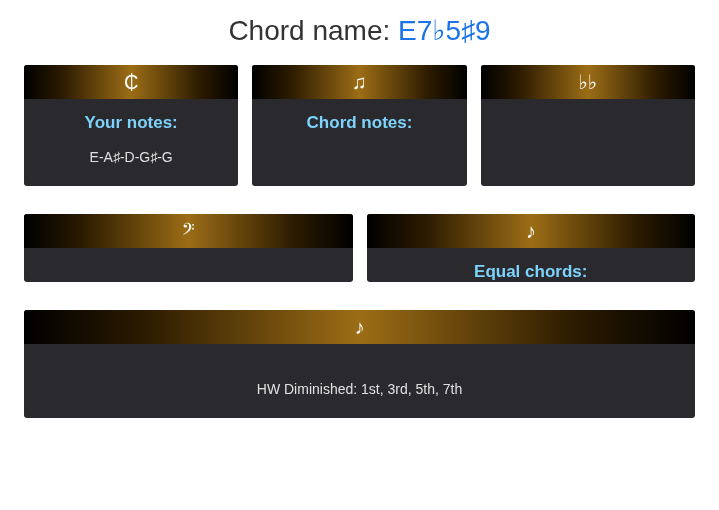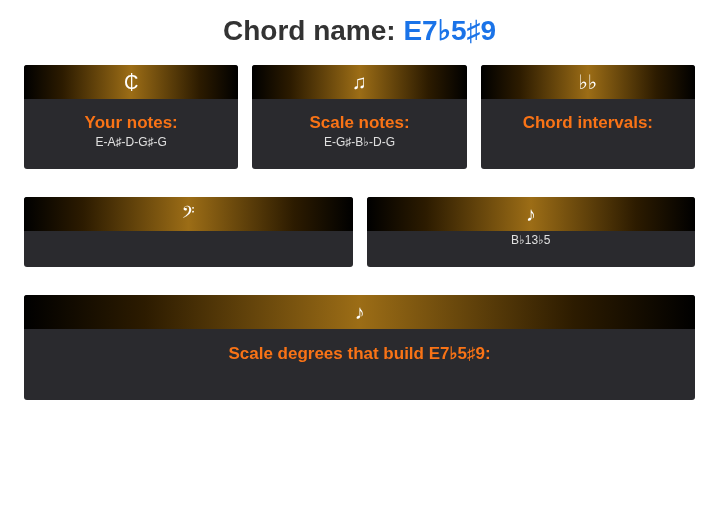--- a/index.html
+++ b/index.html
@@ -7,21 +7,21 @@
     font-family: "Segoe UI", Arial, sans-serif;
     background: #ffffff;
     width: 719px;
     height: 510px;
     overflow: hidden;
     color: #fff;
   }
   .title {
     text-align: center;
     font-size: 28px;
-    font-weight: 700;
+    font-weight: 400;
     color: #333;
     margin-top: 14px;
     margin-bottom: 18px;
   }
   .title .chord {
     color: #1a73e8;
   }
   .grid {
     display: flex;
     flex-wrap: wrap;
@@ -43,25 +43,26 @@
     justify-content: center;
     font-size: 20px;
     color: #fff;
     font-family: Arial, sans-serif;
   }
   .card-label {
     text-align: center;
     font-weight: 600;
     font-size: 17px;
     margin-top: 14px;
-    color: #f97316;
+    color: #7dd3fc;
   }
   .card-value {
     text-align: center;
-    font-size: 12px;
+    font-size: 14px;
+    margin-top: 14px;
     margin-bottom: 18px;
     color: #e0e0e0;
     font-weight: 400;
     line-height: 1.5;
   }
   .row1 .card { flex: 1 1 0; }
   .row2 .card { flex: 1 1 0; }
   .row3 .card { flex: 1 1 100%; }
   .row { display: flex; gap: 14px; width: 100%; }
   .row + .row { margin-top: 14px; }
@@ -77,44 +78,42 @@
 
   <div class="row row1">
     <div class="card">
       <div class="card-icon">₵</div>
       <div class="card-label">Your notes:</div>
       <div class="card-value">E-A♯-D-G♯-G</div>
     </div>
 
     <div class="card">
       <div class="card-icon">♫</div>
-      <div class="card-label">Scale notes:</div>
-      <div class="card-value">E-G♯-B♭-D-G</div>
+      <div class="card-label">Chord notes:</div>
     </div>
 
     <div class="card">
       <div class="card-icon">♭♭</div>
-      <div class="card-label">Chord intervals:</div>
     </div>
   </div>
 
   <div class="row row2">
     <div class="card">
       <div class="card-icon">𝄢</div>
     </div>
 
     <div class="card">
       <div class="card-icon">♪</div>
-      <div class="card-value">B♭13♭5</div>
+      <div class="card-label">Equal chords:</div>
     </div>
   </div>
 
   <div class="row row3">
     <div class="card">
       <div class="card-icon">♪</div>
-      <div class="card-label">Scale degrees that build E7♭5♯9:</div>
       <div class="card-value">
         <br>
+        <span>HW Diminished: 1st, 3rd, 5th, 7th</span>
       </div>
     </div>
   </div>
 
 </div>
 
 </body></html>

